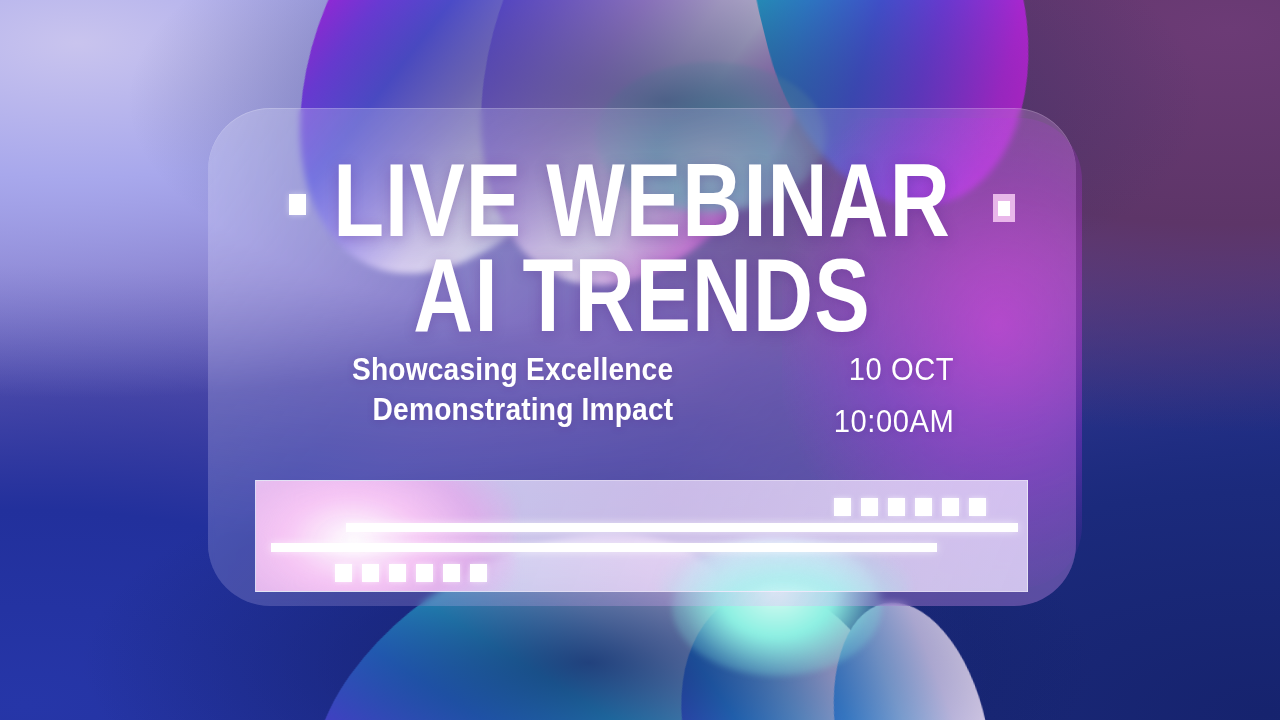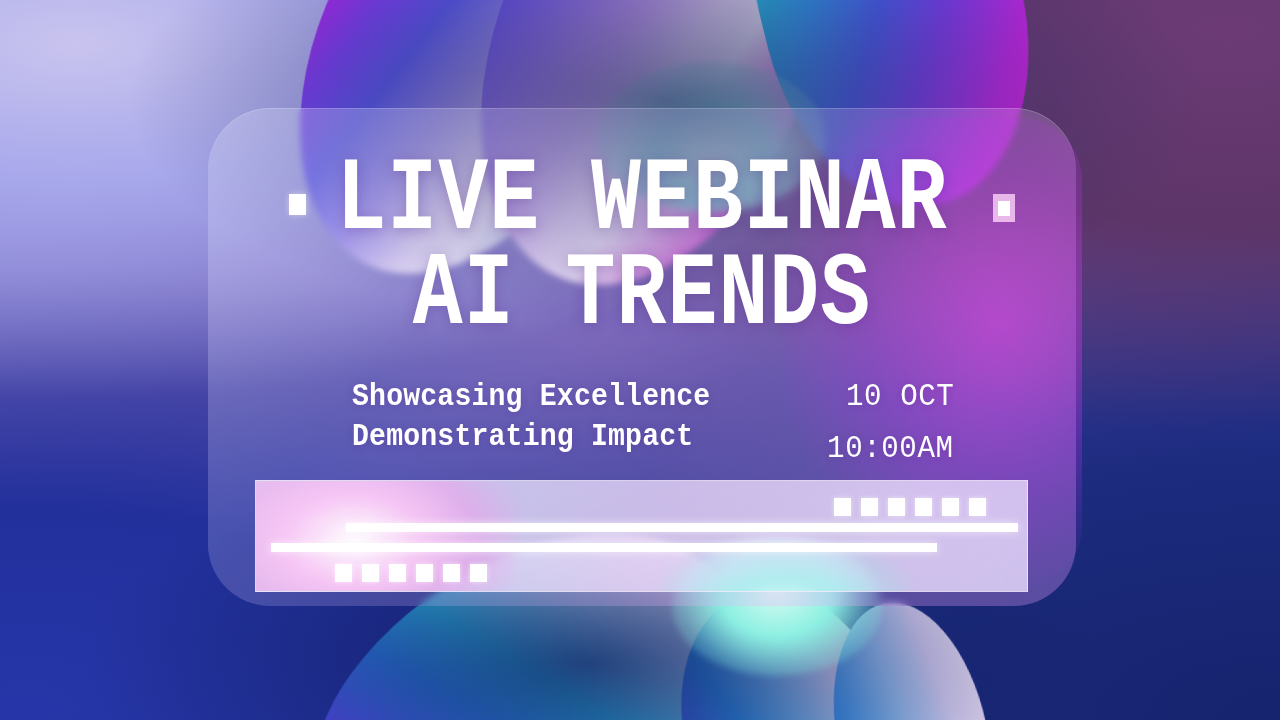--- a/index.html
+++ b/index.html
@@ -6,21 +6,21 @@
   html, body {
     margin: 0;
     padding: 0;
     background: #11163a;
   }
   .stage {
     position: relative;
     width: 1280px;
     height: 720px;
     overflow: hidden;
-    font-family: Liberation Mono, monospace;
+    font-family: Liberation Sans, sans-serif;
     background: #a16207;
   }
 
   
   .bg-base {
     position: absolute;
     inset: 0;
     background:
       radial-gradient(110% 85% at 6% 6%,   #c9c4ee 0%, #a8a8ec 22%, rgba(150,150,230,0) 58%),
       radial-gradient(95% 80% at 96% 4%,   #6c3b76 0%, #5d3568 34%, rgba(80,45,90,0) 70%),
@@ -180,25 +180,26 @@
     justify-content: center;
   }
   .accent-right-core {
     width: 12px; height: 15px;
     background: #ffffff;
   }
 
   
   .info-row {
     position: absolute;
-    left: 352px; top: 379px;
+    left: 352px; top: 352px;
     width: 600px;
     display: flex;
     justify-content: space-between;
     align-items: flex-start;
+    text-align: right;
   }
   .subtitle-block {
     display: flex;
     flex-direction: column;
     gap: 5px;
   }
   .subtitle-line {
     color: #ffffff;
     font-size: 32px;
     font-weight: 700;

